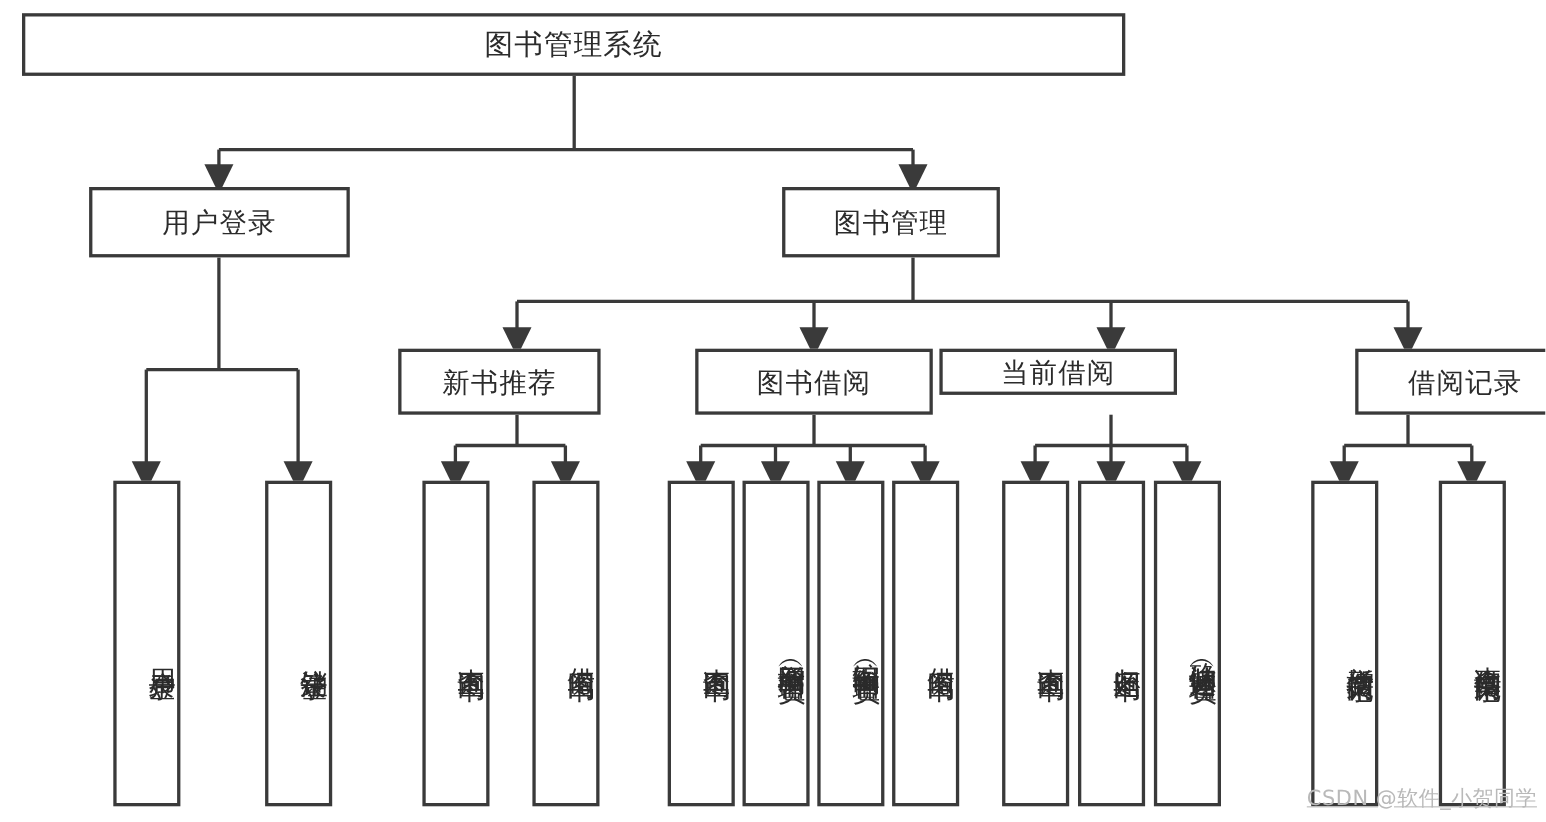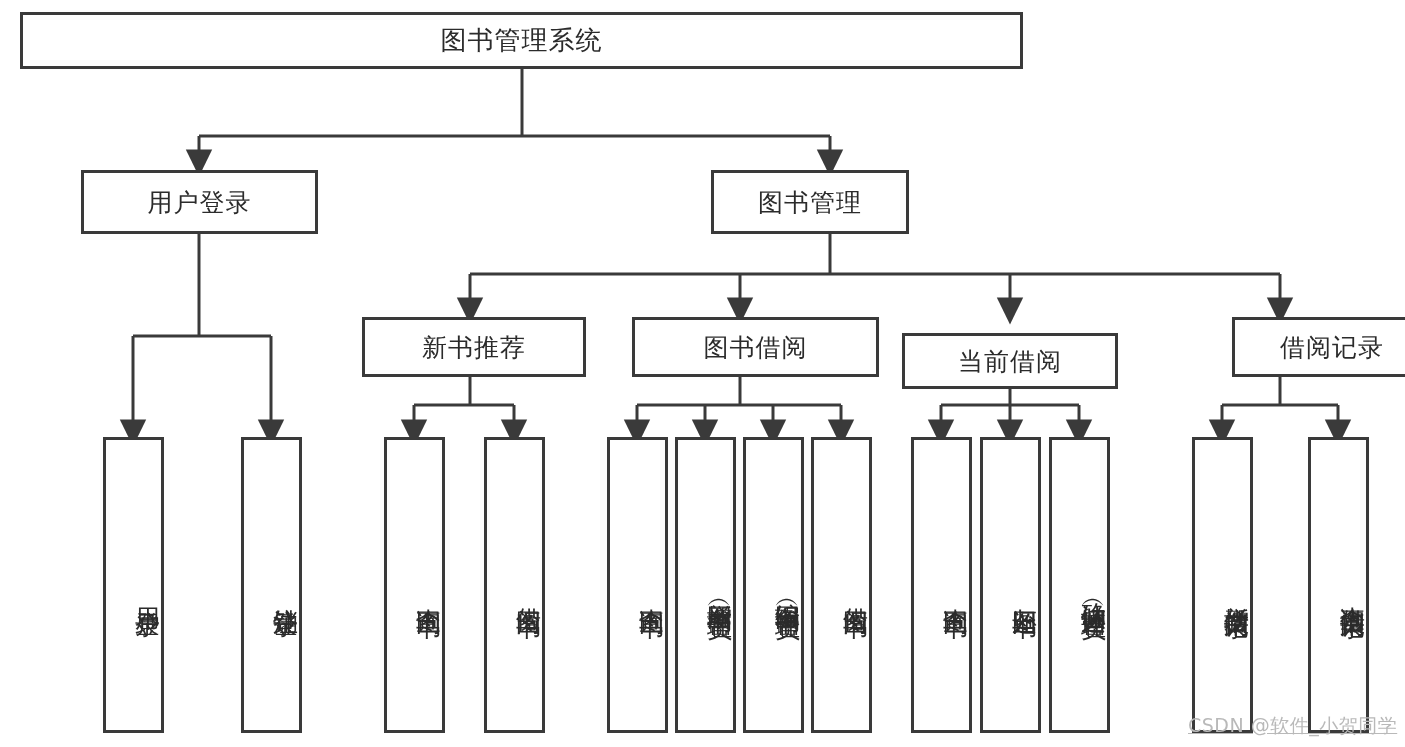--- a/index.html
+++ b/index.html
@@ -128,27 +128,27 @@
     <span>图书管理系统</span>
   </div>
 
   <div class="node node-h" style="left:81px; top:170px; width:237px; height:64px;">
     <span>用户登录</span>
   </div>
   <div class="node node-h" style="left:711px; top:170px; width:198px; height:64px;">
     <span>图书管理</span>
   </div>
 
-  <div class="node node-h" style="left:362px; top:317px; width:224px; height:60px;">
+  <div class="node node-h" style="left:362px; top:317px; width:184px; height:60px;">
     <span>新书推荐</span>
   </div>
-  <div class="node node-h" style="left:632px; top:317px; width:247px; height:60px;text-align:right;">
+  <div class="node node-h" style="left:632px; top:317px; width:216px; height:60px;text-align:right;">
     <span>图书借阅</span>
   </div>
-  <div class="node node-h" style="left:902px; top:317px; width:216px; height:56px;margin-top:16px;">
+  <div class="node node-h" style="left:854px; top:317px; width:216px; height:42px;">
     <span>当前借阅</span>
   </div>
   <div class="node node-h" style="left:1232px; top:317px; width:200px; height:60px;">
     <span>借阅记录</span>
   </div>
 
   <div class="node node-v" style="left:103px; top:437px; width:61px; height:296px;">
     <span>用户登录</span>
   </div>
   <div class="node node-v" style="left:241px; top:437px; width:61px; height:296px;">

